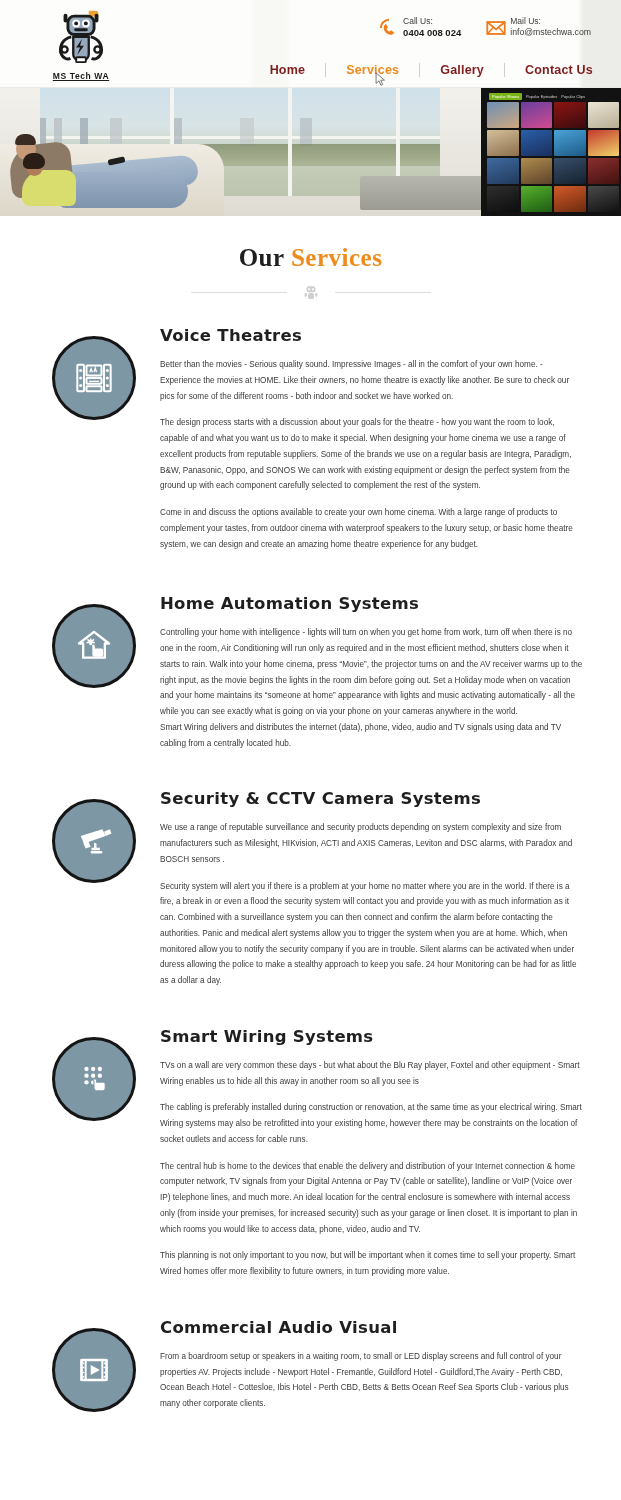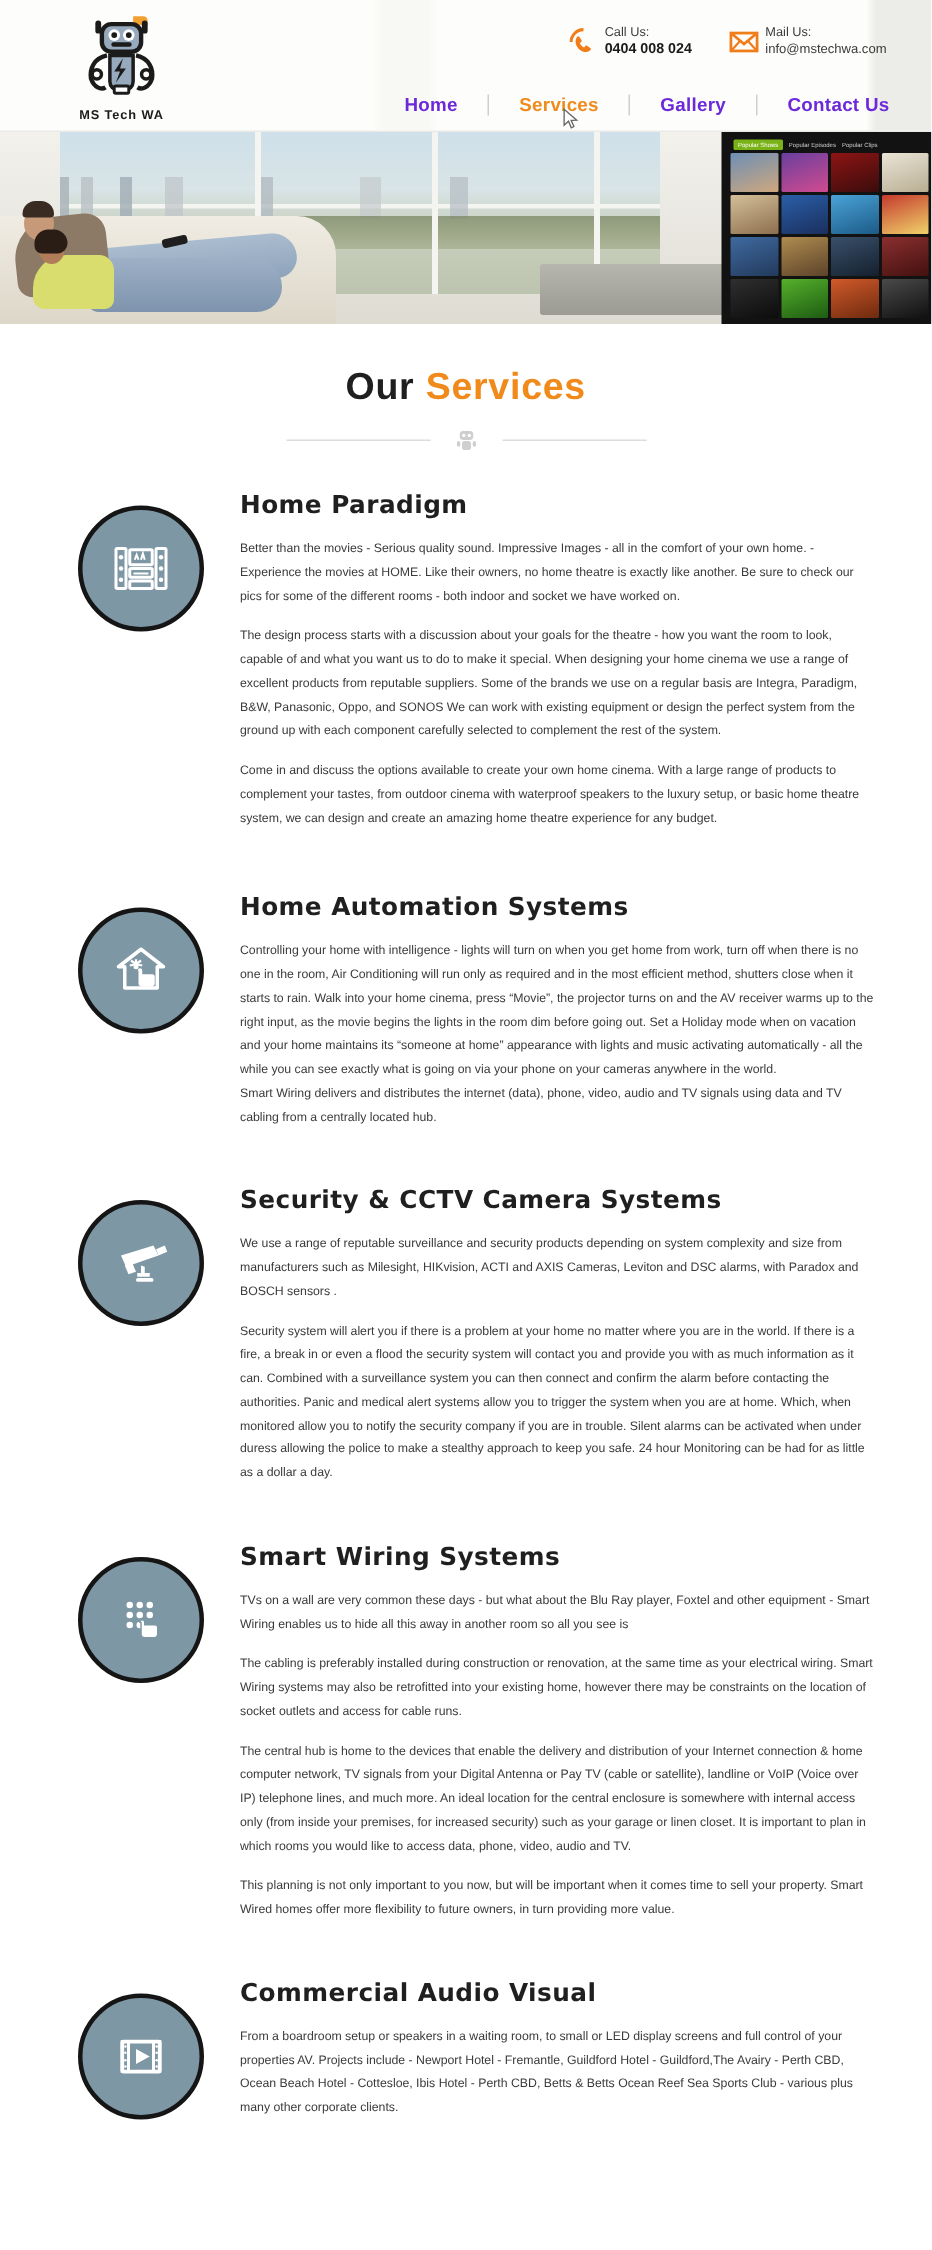--- a/index.html
+++ b/index.html
@@ -30,39 +30,39 @@
     pointer-events: none;
   }
   .logo {
     position: absolute; left: 27px; top: 4px;
     width: 108px; height: 82px;
     display: flex; flex-direction: column; align-items: center;
   }
   .logo-robot { width: 62px; height: 62px; }
   .logo-text {
     font-size: 8.5px; font-weight: bold; letter-spacing: .6px;
-    color: #1b1b1b; margin-top: 5px;
+    color: #1b1b1b; margin-top: 5px; text-decoration: underline;
   }
   .contact-bar {
     position: absolute; right: 30px; top: 16px;
     display: flex; gap: 24px; align-items: flex-start;
   }
   .contact-item { display: flex; gap: 3px; align-items: flex-start; }
   .contact-ico { width: 22px; height: 22px; flex: 0 0 22px; margin-top: 1px; }
   .contact-lines { line-height: 1.25; }
   .contact-label { font-size: 8.5px; color: #3b3b3b; }
   .contact-val { font-size: 9.5px; color: #1a1a1a; font-weight: bold; text-align: right; }
   .contact-val.plain { font-weight: normal; font-size: 8.7px; color: #3b3b3b; }
 
   .nav {
     position: absolute; right: 8px; bottom: 6px;
     display: flex; align-items: center;
   }
   .nav a {
-    font-size: 12.5px; font-weight: bold; color: #6d28d9;
+    font-size: 12.5px; font-weight: bold; color: #7f1d1d;
     text-decoration: none; padding: 4px 20px; letter-spacing: .2px;
   }
   .nav a.active { color: #ef8a1b; }
   .nav .sep { width: 1px; height: 14px; background: #cfcfcb; }
 
   .cursor {
     position: absolute; left: 375px; top: 72px;
     width: 11px; height: 15px; pointer-events: none;
   }
 
@@ -147,21 +147,21 @@
   }
   .tv-tabs{display:flex;gap:4px;align-items:center;padding:1px 2px 2px 4px;}
   .tv-tab{font-size:4px;color:#cfcfcf;}
   .tv-tab.on{background:#7ab317;color:#fff;padding:1px 3px;border-radius:1px;}
   .tv-grid{display:grid;grid-template-columns:repeat(4,1fr);gap:2px;padding:0 2px 2px 2px;}
   .tv-cell{height:26px;border-radius:1px;}
 
   
   .page-title-wrap { padding: 28px 0 6px; text-align:center; background:#fff; }
   .page-title {
-    font-family: Liberation Sans, sans-serif;
+    font-family: Liberation Serif, serif;
     font-size: 25px; font-weight: bold; letter-spacing: .5px;
   }
   .page-title .t1 { color: #1f1f1f; }
   .page-title .t2 { color: #ef8a1b; }
   .title-divider {
     position: relative; width: 240px; height: 20px;
     margin: 10px auto 0;
   }
   .title-divider::before {
     content:''; position:absolute; top:10px; left:0; width:96px; height:1px;
@@ -343,21 +343,21 @@
           <circle cx="40" cy="24" r="1.8" fill="#fff"></circle>
           <circle cx="40" cy="33" r="1.8" fill="#fff"></circle>
         <rect x="15" y="9" width="18" height="12" rx="1" fill="none" stroke="#fff" stroke-width="2.4"></rect>
         <path d="M19 17 l1.5 -4 1.5 4 M24 17 l1.5 -5 1.5 5" stroke="#fff" stroke-width="1.6" fill="none"></path>
         <rect x="15" y="24" width="18" height="7" rx="1" fill="none" stroke="#fff" stroke-width="2.4"></rect>
         <path d="M18 28 h12" stroke="#fff" stroke-width="1.6"></path>
         <rect x="15" y="34" width="18" height="6" rx="1" fill="none" stroke="#fff" stroke-width="2.4"></rect>
       </svg>
     </div>
     <div class="svc-body">
-      <h2 class="svc-title">Home Paradigm</h2>
+      <h2 class="svc-title">Voice Theatres</h2>
       <p class="svc-p">Better than the movies - Serious quality sound. Impressive Images - all in the comfort of your own home. - Experience the movies at HOME. Like their owners, no home theatre is exactly like another. Be sure to check our pics for some of the different rooms - both indoor and socket we have worked on.</p>
       <p class="svc-p">The design process starts with a discussion about your goals for the theatre - how you want the room to look, capable of and what you want us to do to make it special. When designing your home cinema we use a range of excellent products from reputable suppliers. Some of the brands we use on a regular basis are Integra, Paradigm, B&amp;W, Panasonic, Oppo, and SONOS We can work with existing equipment or design the perfect system from the ground up with each component carefully selected to complement the rest of the system.</p>
       <p class="svc-p" style="margin-bottom:4px">Come in and discuss the options available to create your own home cinema. With a large range of products to complement your tastes, from outdoor cinema with waterproof speakers to the luxury setup, or basic home theatre system, we can design and create an amazing home theatre experience for any budget.</p>
     </div>
   </section>
 
   <section class="service">
     <div class="svc-icon">
       <svg viewBox="0 0 48 48">
         <path d="M24 7 L42 21 h-5 v17 h-26 V21 H6 Z" fill="none" stroke="#fff" stroke-width="2.8" stroke-linejoin="round"></path>

